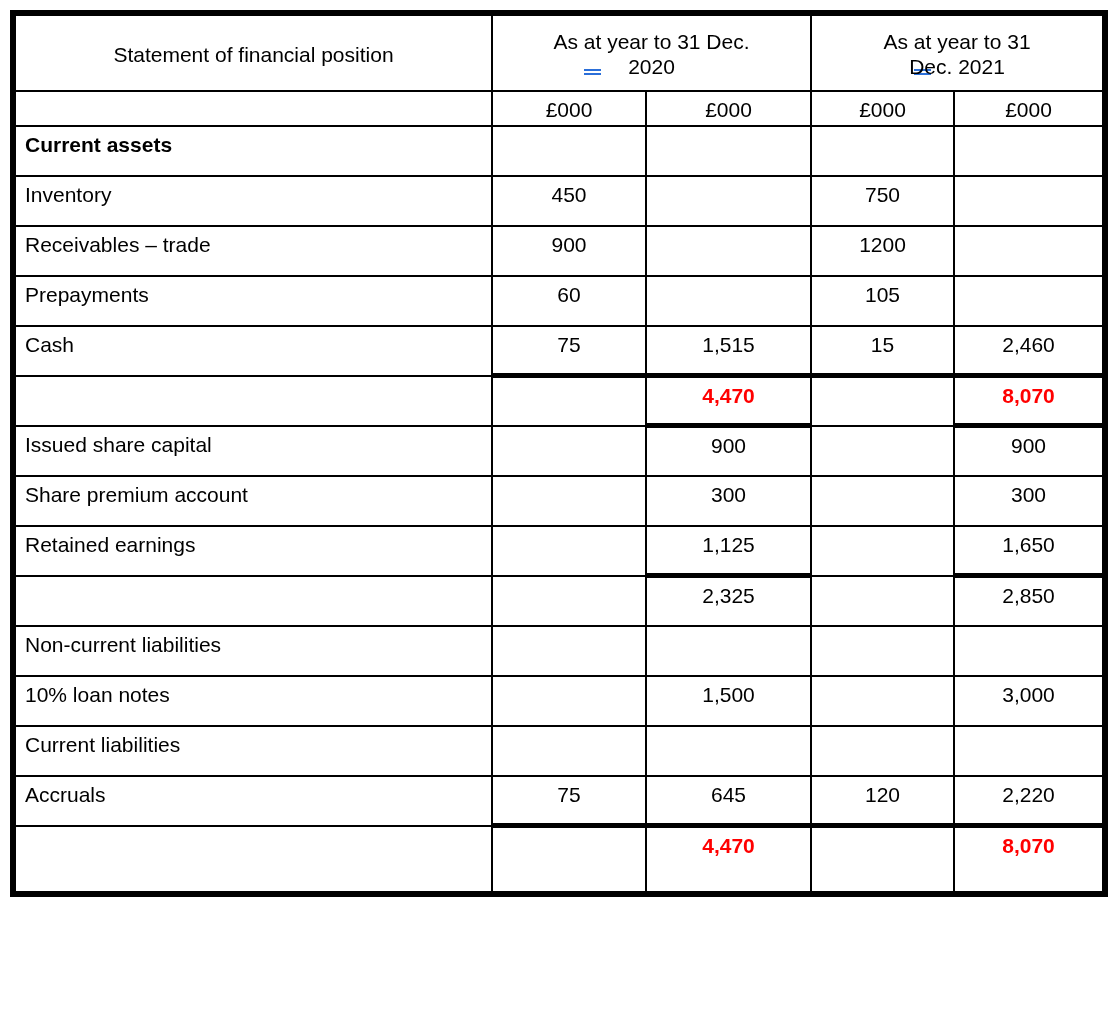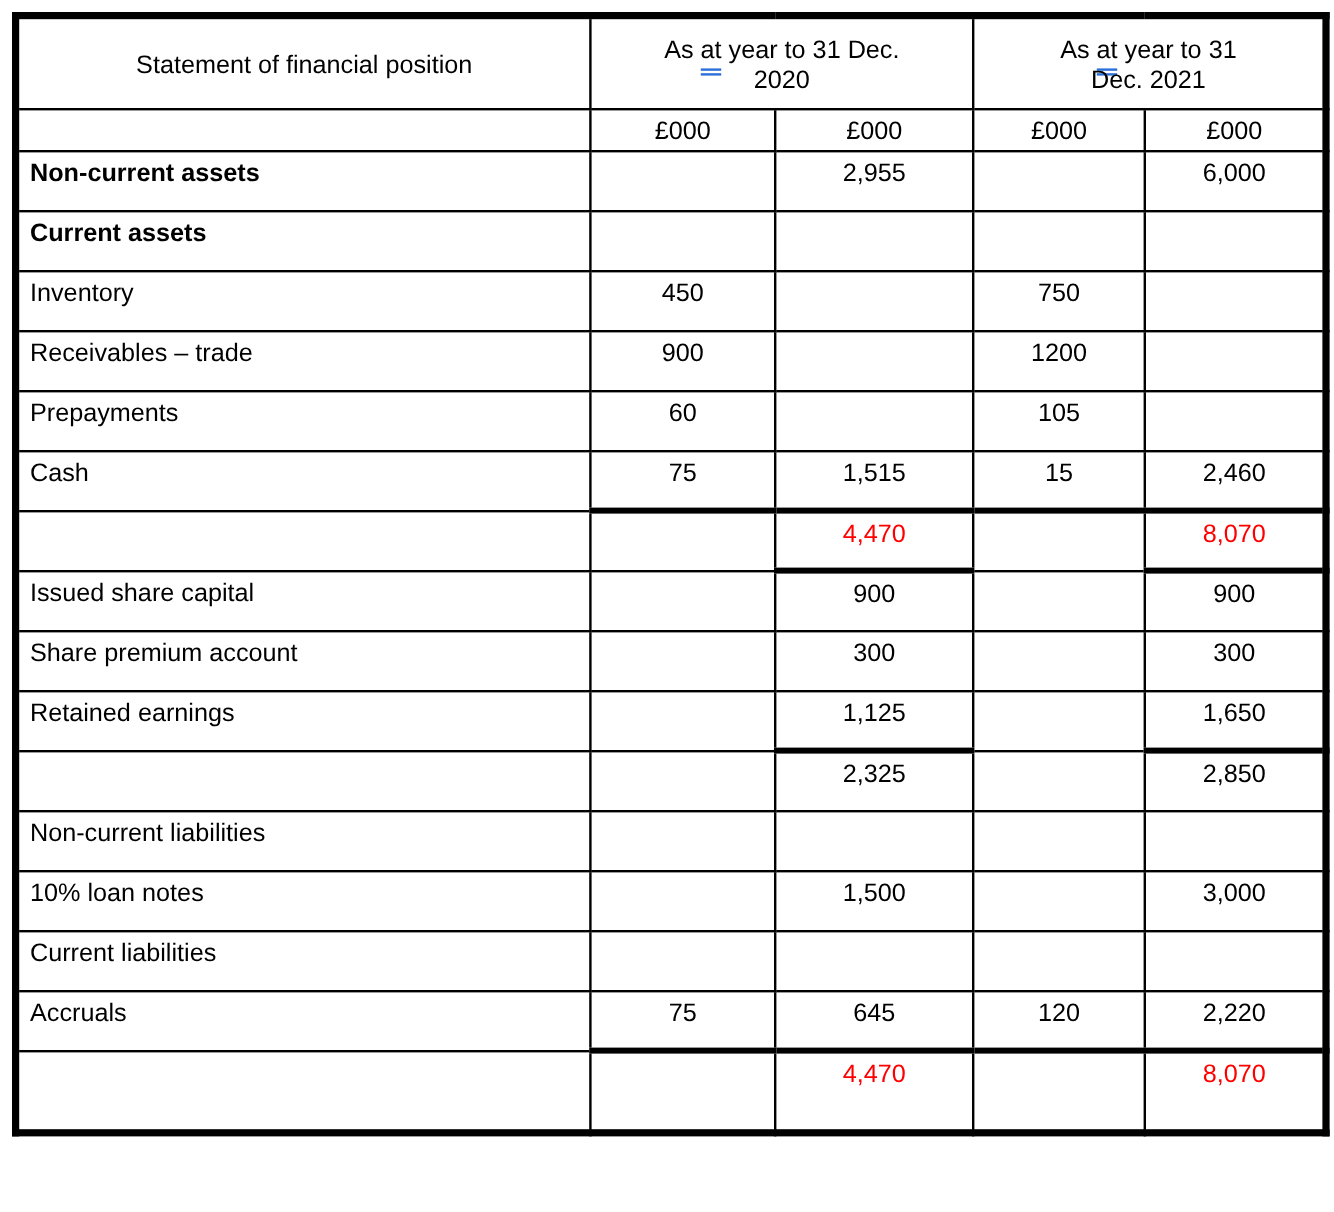--- a/index.html
+++ b/index.html
@@ -35,30 +35,30 @@
   }
   th.hdr {
     vertical-align: middle;
     text-align: center;
     font-weight: normal;
   }
   td.lbl { text-align: left; padding-left: 9px; }
   td.num { text-align: center; }
 
   .bold { font-weight: bold; }
-  .red  { color: var(--total-red, #ff0000); font-weight: normal; }
+  .red  { color: var(--total-red, #ff0000); font-weight: bold; }
 
   
   .tt { border-top-width: 5px; }
   .tb { border-bottom-width: 5px; }
 
   
   .dbl {
     border-bottom: 6px double var(--underline-blue, #2b6fd9);
-    padding-bottom: 4px;
+    padding-bottom: 16px;
   }
 
   tr.r-header { height: 78px; }
   tr.r-units  { height: 33px; }
   tr.rh       { height: 50px; }
   tr.r-last   { height: 68px; }
 </style>
 </head>
 <body>
 
@@ -79,27 +79,20 @@
   </tr>
 
   <tr class="r-units">
     <td class="lbl"></td>
     <td class="num">£000</td>
     <td class="num">£000</td>
     <td class="num">£000</td>
     <td class="num">£000</td>
   </tr>
 
-  <tr class="rh">
-    <td class="lbl bold">Non-current assets</td>
-    <td class="num"></td>
-    <td class="num">2,955</td>
-    <td class="num"></td>
-    <td class="num">6,000</td>
-  </tr>
 
   <tr class="rh">
     <td class="lbl bold">Current assets</td>
     <td class="num"></td>
     <td class="num"></td>
     <td class="num"></td>
     <td class="num"></td>
   </tr>
 
   <tr class="rh">

